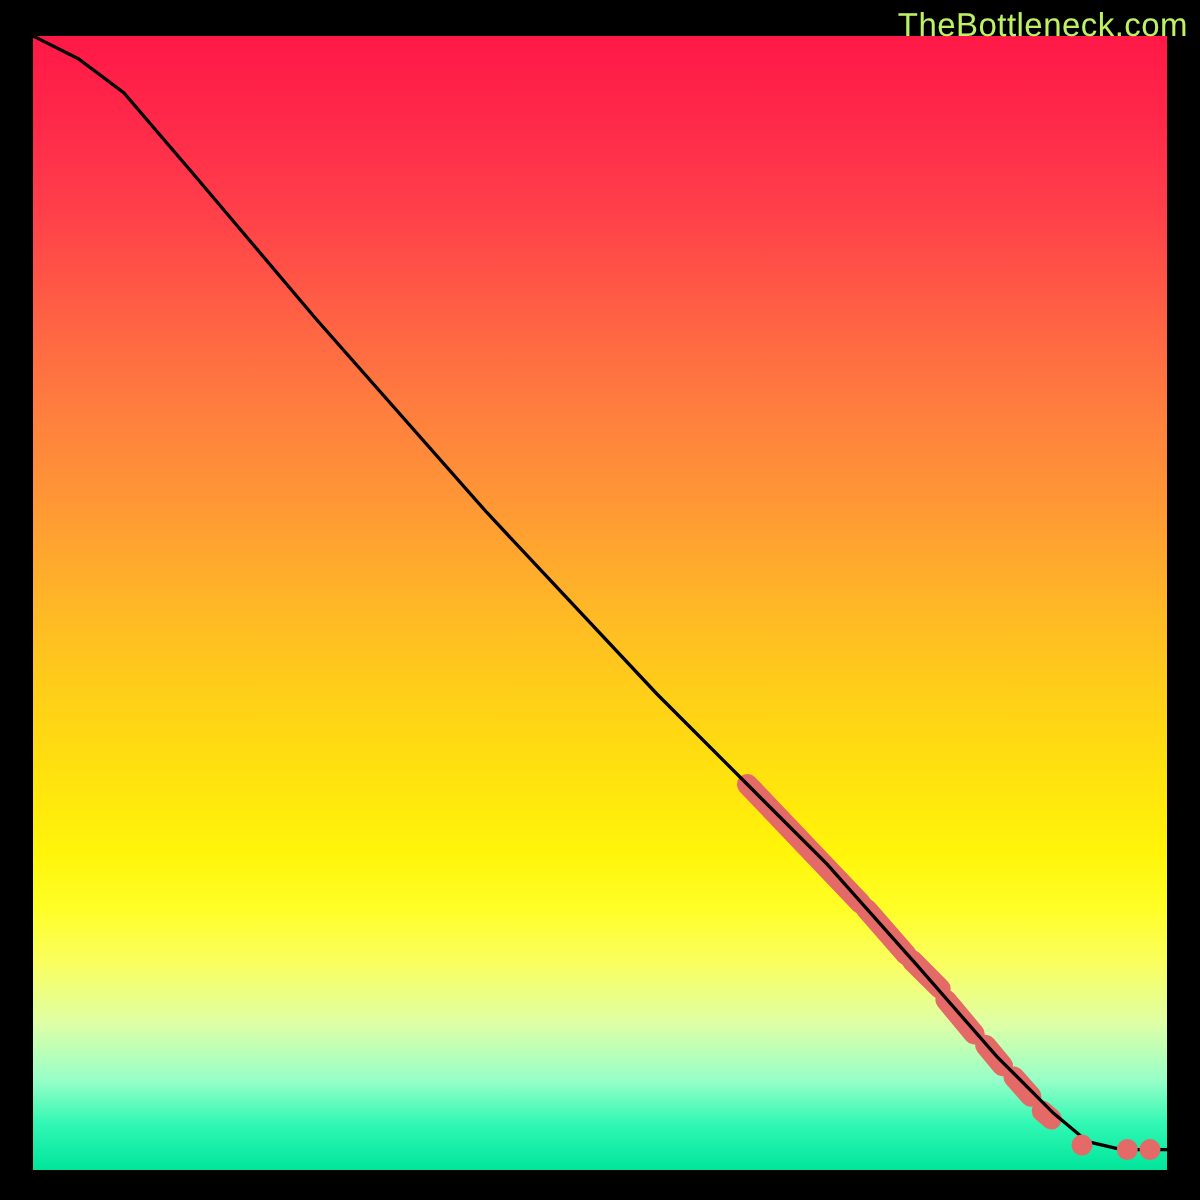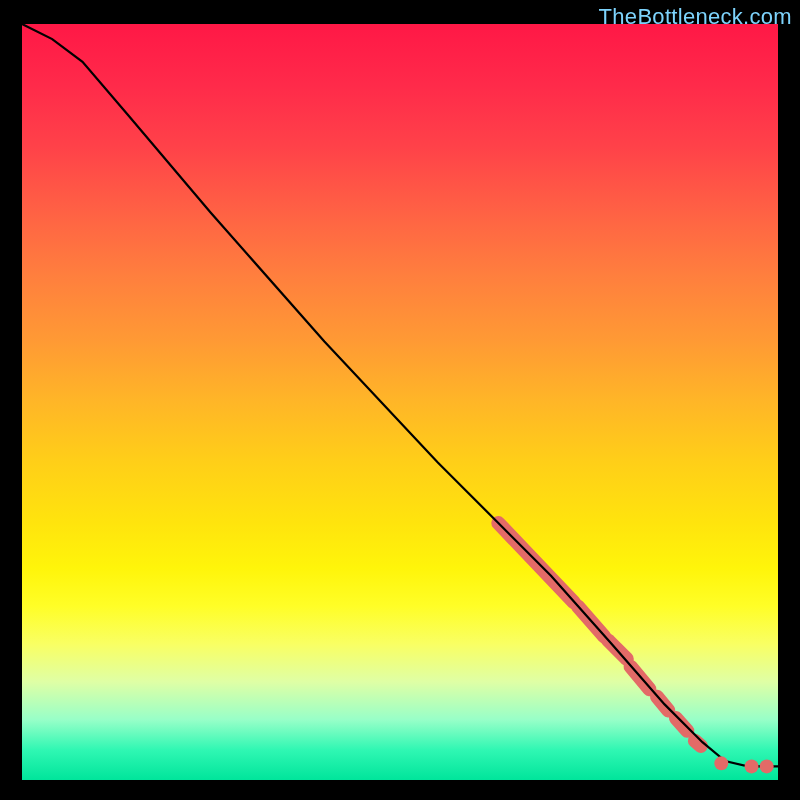--- a/index.html
+++ b/index.html
@@ -6,21 +6,21 @@
   html, body { width: 800px; height: 800px; overflow: hidden; }
   body {
     background: #000;
     font-family: Arial, Helvetica, sans-serif;
     position: relative;
   }
   .watermark {
     position: absolute;
     top: 4px;
     right: 8px;
-    color: #7dd3fc;
+    color: #bef264;
     font-size: 22px;
     font-weight: 500;
     letter-spacing: 0.3px;
     z-index: 10;
   }
   .plot-area {
     position: absolute;
     left: 22px;
     top: 24px;
     width: 756px;

